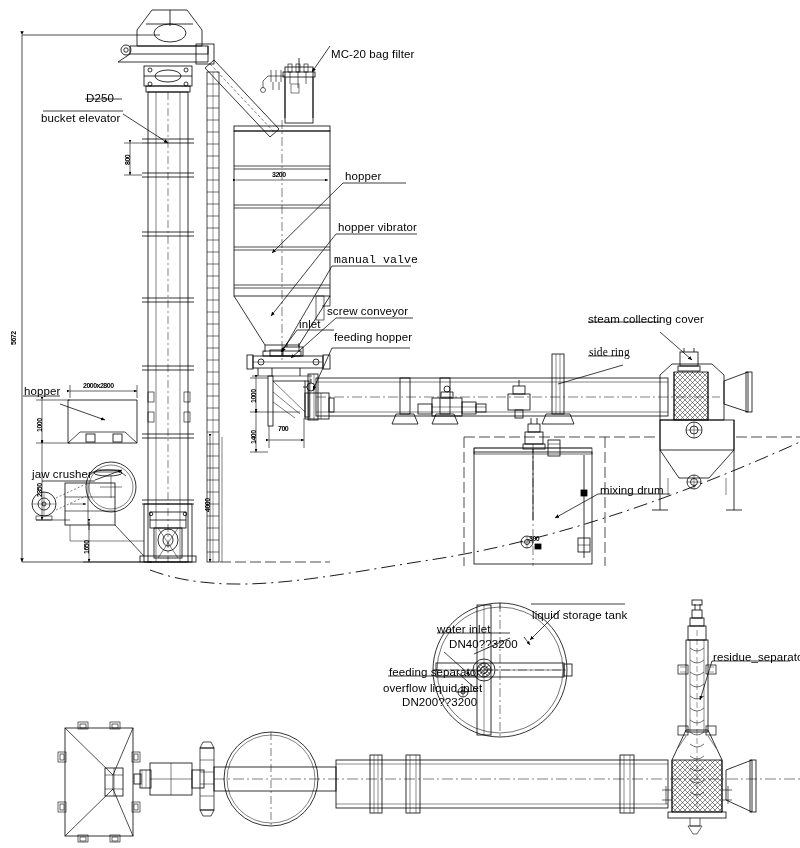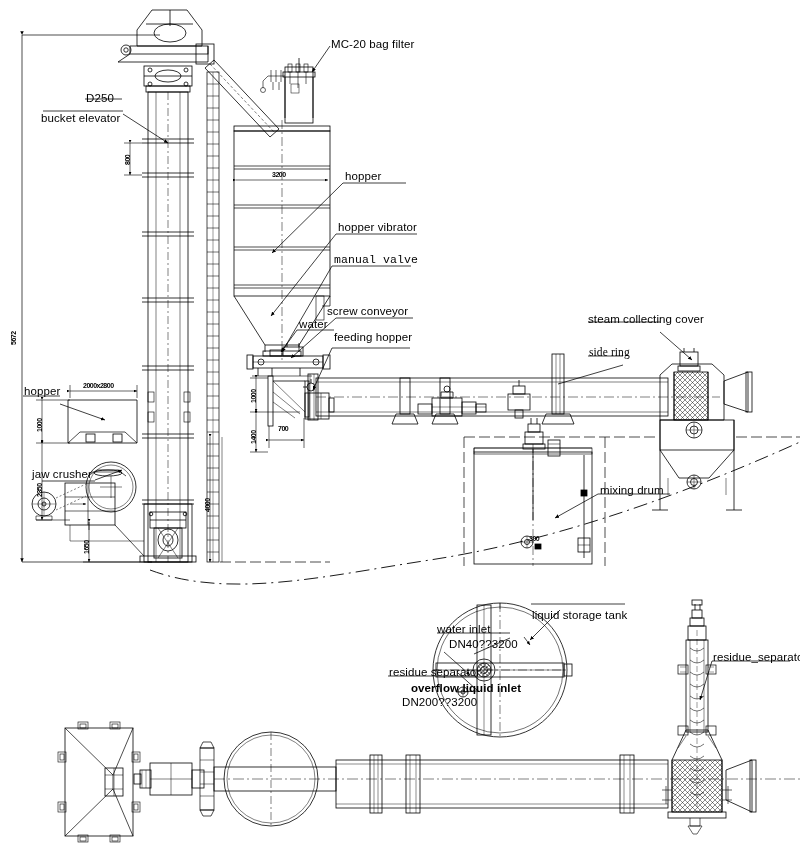--- a/index.html
+++ b/index.html
@@ -660,51 +660,51 @@
       <path d="M478 691 L456 692"></path>
 
       <path d="M712 661 L700 700" marker-end="url(#dimArrowS)"></path>
       <path d="M712 661 L790 661"></path>
     </g>
   </svg>
 
   <div class="lbl" style="left:86px;top:92px;">D250</div>
   <div class="lbl" style="left:41px;top:112px;">bucket elevator</div>
 
-  <div class="lbl" style="left:331px;top:38px;">MC-20 bag filter</div>
+  <div class="lbl" style="left:331px;top:48px;">MC-20 bag filter</div>
 
   <div class="lbl" style="left:345px;top:170px;">hopper</div>
 
   <div class="lbl" style="left:338px;top:221px;">hopper vibrator</div>
 
   <div class="lbl" style="left:334px;top:253px;font-family:Liberation Mono, monospace;">manual valve</div>
 
   <div class="lbl" style="left:327px;top:305px;">screw conveyor</div>
 
-  <div class="lbl" style="left:299px;top:318px;">water</div>
+  <div class="lbl" style="left:299px;top:318px;">inlet</div>
 
   <div class="lbl" style="left:334px;top:331px;">feeding hopper</div>
 
   <div class="lbl" style="left:24px;top:385px;">hopper</div>
 
   <div class="lbl" style="left:32px;top:468px;text-align:center;">jaw crusher</div>
 
   <div class="lbl" style="left:588px;top:313px;">steam collecting cover</div>
 
   <div class="lbl" style="left:589px;top:346px;font-family:Liberation Serif, serif;">side ring</div>
 
   <div class="lbl" style="left:600px;top:484px;">mixing drum</div>
 
   <div class="lbl" style="left:532px;top:609px;">liquid storage tank</div>
 
   <div class="lbl" style="left:437px;top:623px;">water inlet</div>
   <div class="lbl" style="left:449px;top:638px;">DN40??3200</div>
 
-  <div class="lbl" style="left:389px;top:666px;">residue separator</div>
-  <div class="lbl" style="left:411px;top:682px;font-weight:bold;">overflow liquid inlet</div>
+  <div class="lbl" style="left:389px;top:666px;">feeding separator</div>
+  <div class="lbl" style="left:383px;top:682px;">overflow liquid inlet</div>
   <div class="lbl" style="left:402px;top:696px;">DN200??3200</div>
 
   <div class="lbl" style="left:713px;top:651px;">residue_separator</div>
 
   <div class="dim v" style="left:10px;top:345px;">5672</div>
 
   <div class="dim v" style="left:124px;top:165px;">800</div>
 
   <div class="dim h" style="left:272px;top:171px;">3200</div>
 

